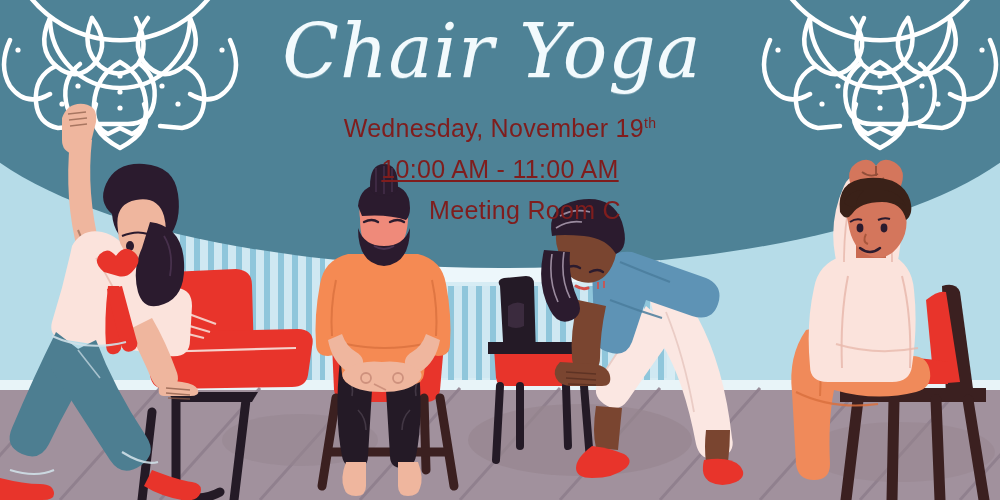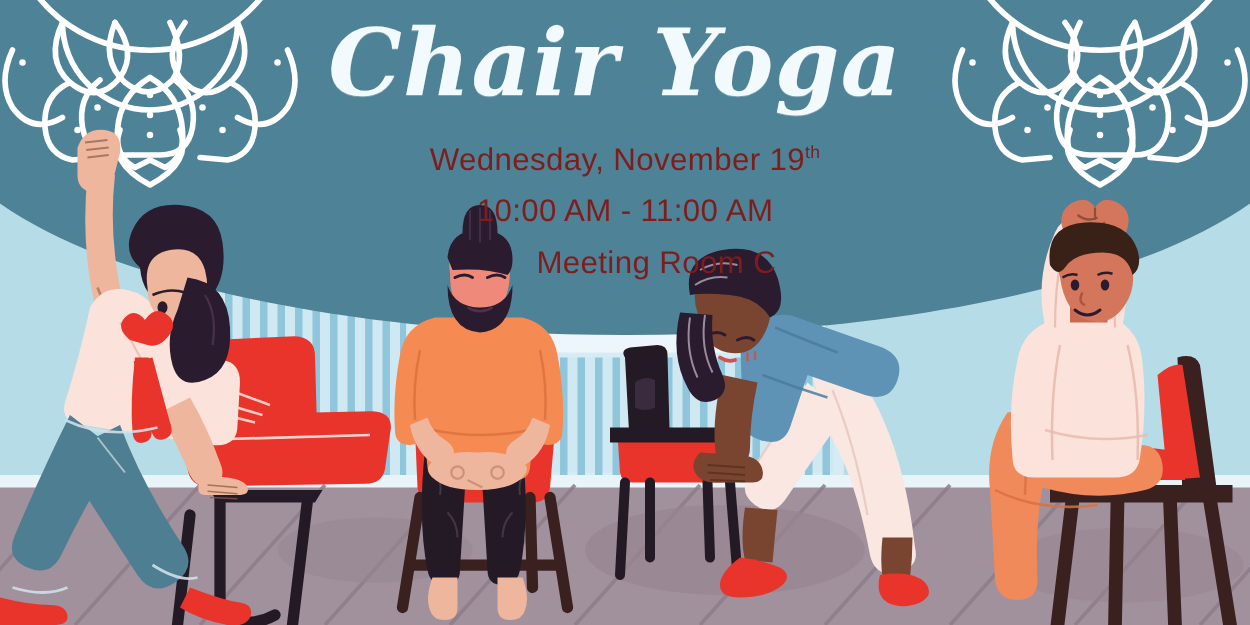--- a/index.html
+++ b/index.html
@@ -10,34 +10,34 @@
     width:1000px;height:500px;
     overflow:hidden;
     background:#b6dce8;
   }
   #poster svg.layer{position:absolute;top:0;left:0;width:1000px;height:500px;}
   .txt-layer{position:absolute;top:0;left:0;width:1000px;height:500px;pointer-events:none;}
   #title{
     position:absolute;left:0;top:14px;width:984px;
     text-align:center;
     font-family:"DejaVu Serif", serif;
-    font-style:italic;font-weight:700;
+    font-style:italic;font-weight:400;
     font-size:74px;letter-spacing:1px;
     color:#f2fafd;
     line-height:1.0;
     text-shadow:0 1px 0 rgba(255,255,255,.25);
   }
   .sub{
     position:absolute;left:0;width:1000px;text-align:center;
     font-family:"Liberation Sans", sans-serif;
     font-weight:400;color:#7f1d1d;
     font-size:25px;letter-spacing:.3px;
   }
   #sub1{top:114px;}
-  #sub2{top:155px;}
+  #sub2{top:155px;text-decoration:underline;}
   #sub3{top:196px;padding-left:25px;}
   #sub1 sup{font-size:14px;vertical-align:super;line-height:0;}
 </style>
 </head>
 <body>
 
 <div id="poster">
 
   <svg class="layer" viewBox="0 0 1000 500">
     <defs>

